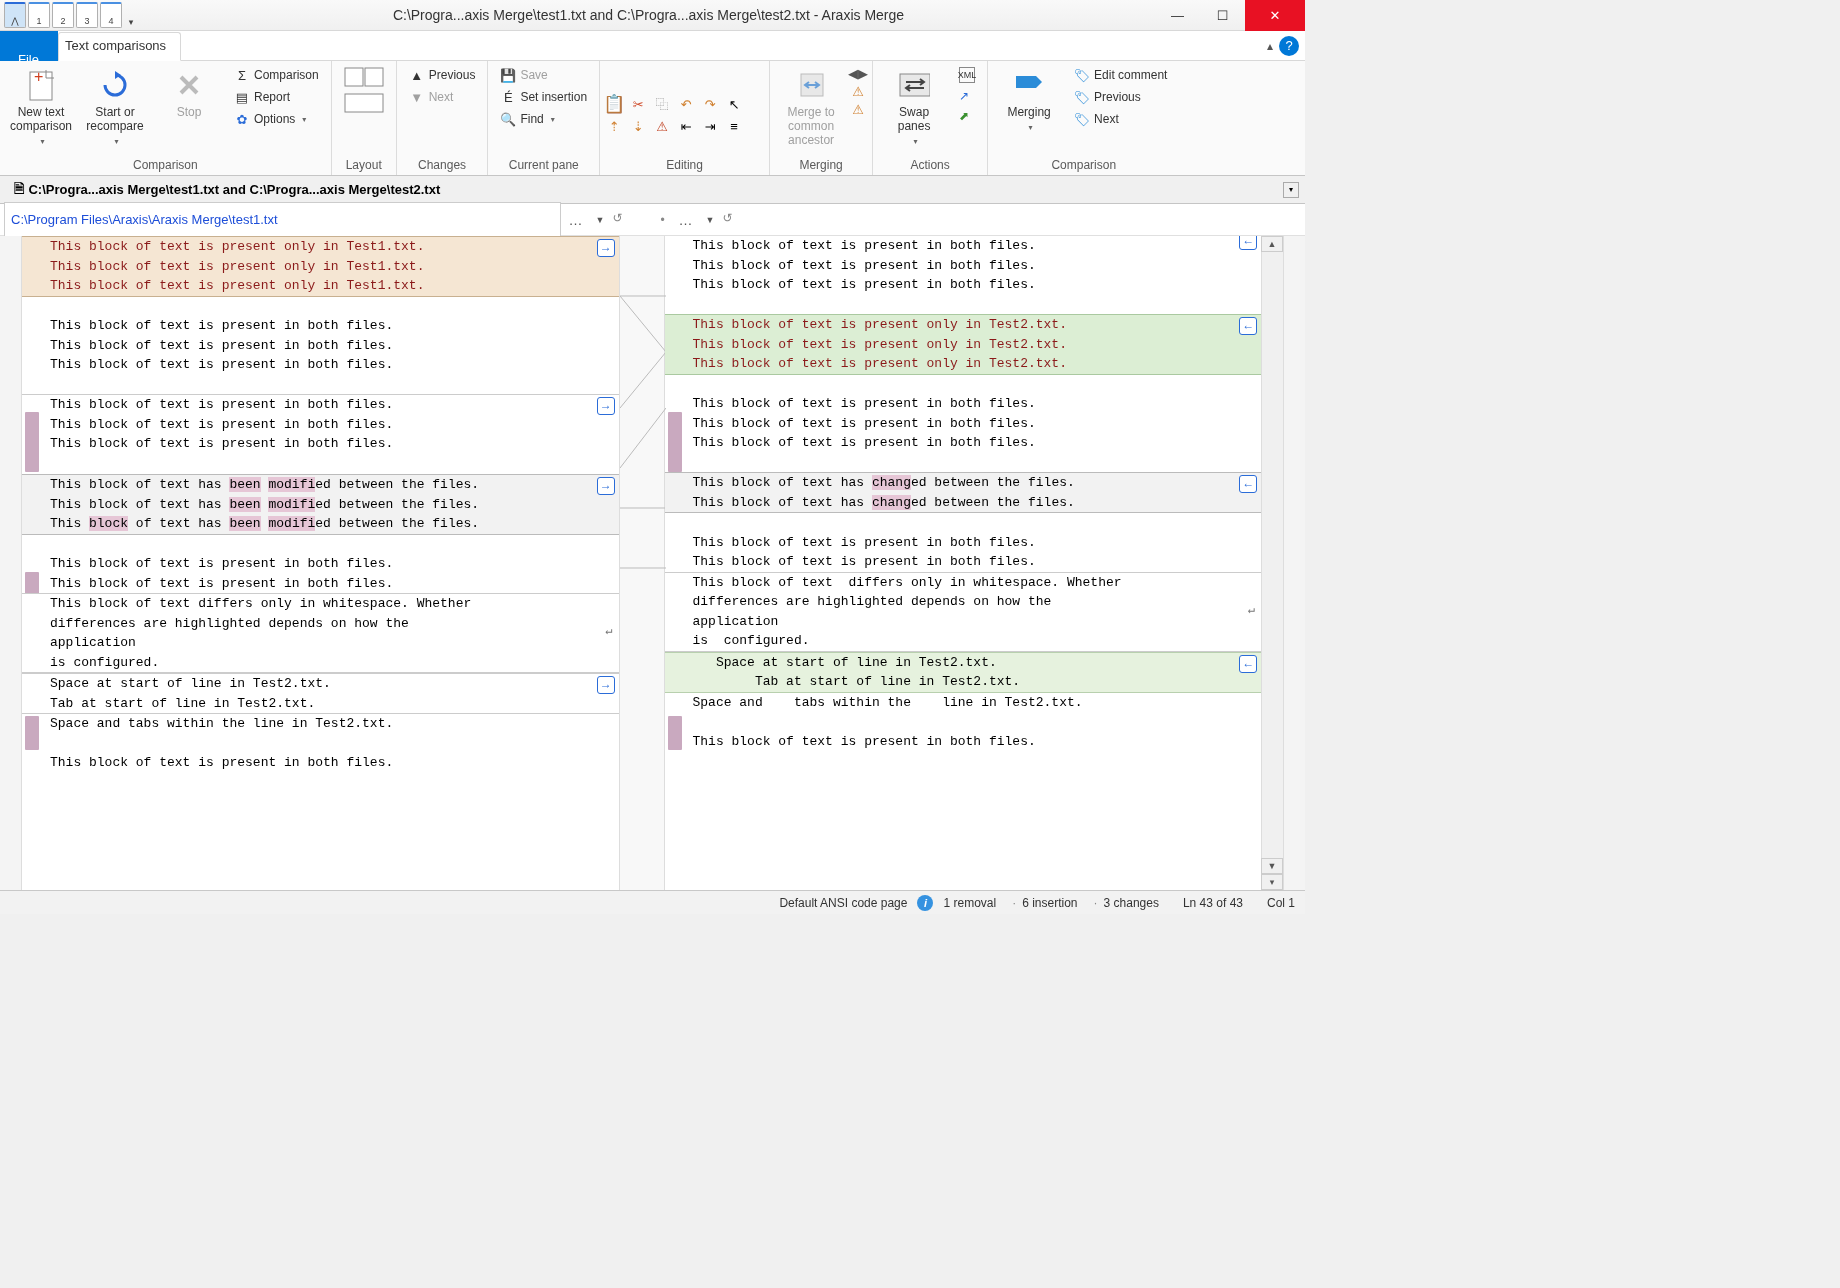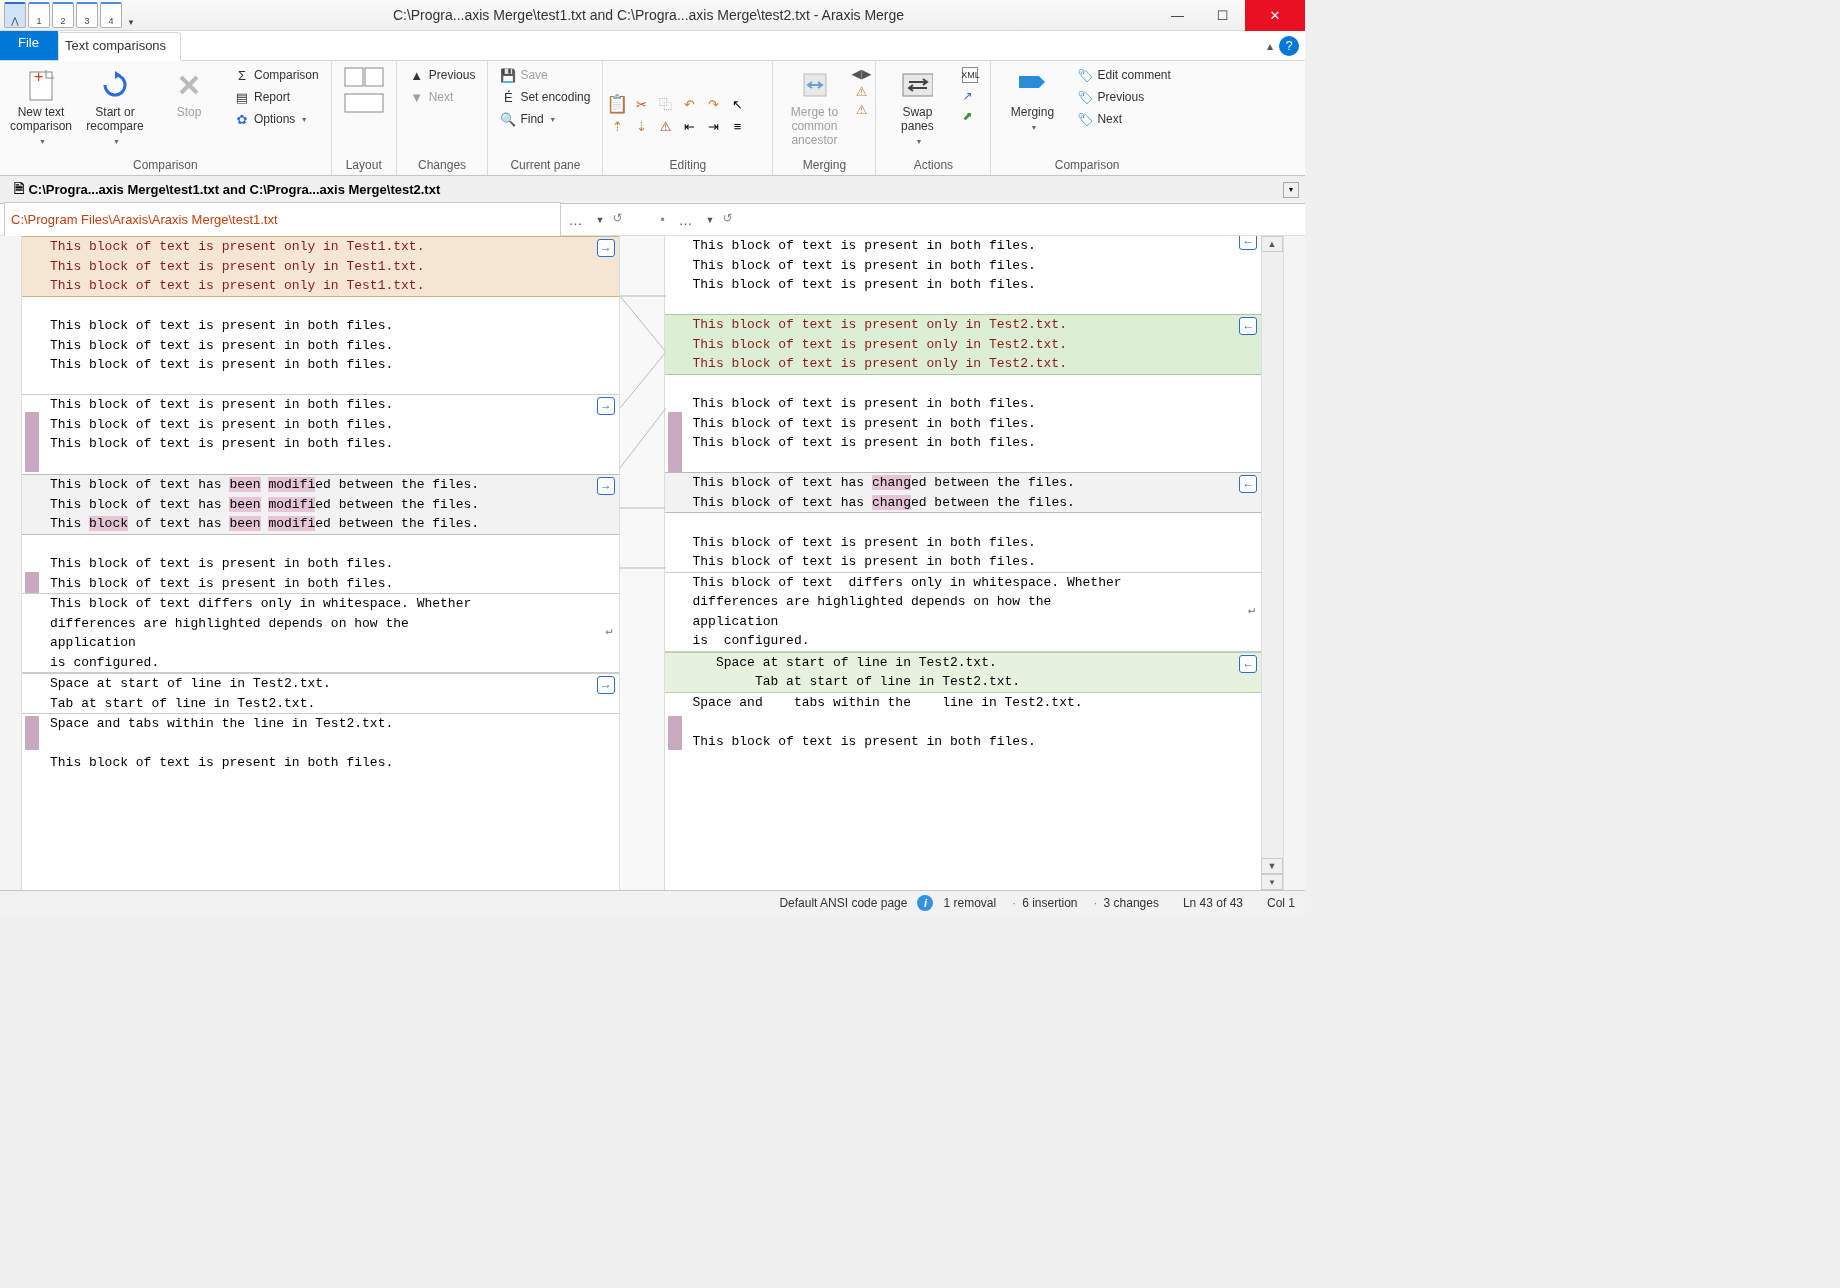--- a/index.html
+++ b/index.html
@@ -56,21 +56,21 @@
   align-items: stretch;
   background: #fff;
   border-bottom: 1px solid #d8d8d8;
 }
 .ribbon-tab {
   padding: 5px 14px;
   font-size: 13px;
   color: #333;
   border-right: 1px solid transparent;
 }
-.ribbon-tab.file { background:#0078d7; color:#fff; padding:4px 18px;text-align:right; }
+.ribbon-tab.file { background:#0078d7; color:#fff; padding:21px 18px;text-align:right; }
 .ribbon-tab.active {
   border: 1px solid #d8d8d8;
   border-bottom: 1px solid #fff;
   background:#fff;
   position:relative; top:1px;
   border-radius: 3px 3px 0 0;
   padding-left: 6px;
 }
 .ribbon-tabs-right { margin-left:auto; display:flex; align-items:center; gap:6px; padding:0 6px;}
 .ribbon-help{width:20px;height:20px;border-radius:50%;background:#0078d7;color:#fff;text-align:center;font-size:13px;line-height:20px;}
@@ -113,21 +113,21 @@
 }
 .comp-tab {
   font-size:13px; font-weight:600; padding:4px 8px;
   display:flex; align-items:center; gap:4px;
 }
 .comp-tabbar .drop{margin-left:auto;width:16px;height:16px;border:1px solid #aaa;display:flex;align-items:center;justify-content:center;font-size:8px;}
 
 .pathrow { display:flex; height:32px; background:#fff; border-bottom:1px solid #e0e0e0; }
 .pathcell { flex:1; display:flex; align-items:center; padding:0 4px; gap:4px;}
 .pathinput {
-  flex:1; height:36px; border:1px solid #ccc; padding:0 6px; font-size:13px; color:#c2410c;
+  flex:1; height:36px; border:1px solid #ccc; padding:0 6px; font-size:13px; color:#1d4ed8;
 }
 .pathdots{font-size:14px;letter-spacing:1px;color:#555;padding:0 4px;}
 .pathdd{font-size:9px;color:#555;padding:0 4px;}
 .pathhist{width:18px;height:18px;color:#888;}
 .spacer20{width:26px;}
 
 .diffarea {
   flex:1; display:flex; overflow:hidden; background:#fff;
 }
 .pane {
@@ -291,21 +291,21 @@
 
   <div class="ribbon-group">
     <div class="ribbon-group-body">
       <div class="ribbon-col">
         <div class="rbtn-small disabled">
             <span class="icon-box" style="color:#5a95d6">💾</span>
             <span>Save</span>
           </div>
         <div class="rbtn-small">
             <span class="icon-box">É</span>
-            <span>Set encoding</span>
+            <span>Set insertion</span>
           </div>
         <div class="rbtn-small dd">
             <span class="icon-box" style="color:#2b6cd8">🔍</span>
             <span>Find</span>
           </div>
       </div>
     </div>
     <div class="ribbon-group-label">Current pane</div>
   </div>
 

